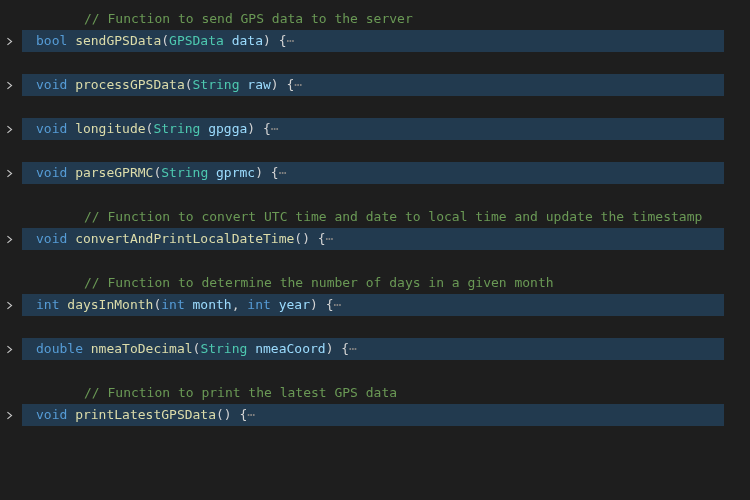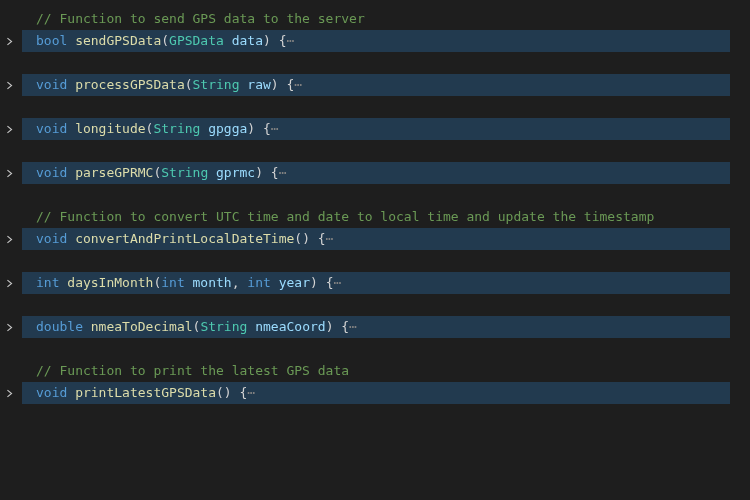--- a/index.html
+++ b/index.html
@@ -37,29 +37,28 @@
     font-size: 12px;
     user-select: none;
   }
   .chev svg {
     width: 11px;
     height: 11px;
     display: block;
   }
   .hl {
     background: #223a4f;
-    padding-right: 6px;
     display: inline-block;
     min-height: 20px;
   }
   .row750 {
     width: 702px;
   }
   
-  .tk-comment { color: #6a9955; }
+  .tk-comment { color: #6a9955; margin-left: 48px; }
   .tk-type    { color: #569cd6; }
   .tk-class   { color: #4ec9b0; }
   .tk-fn      { color: #dcdcaa; }
   .tk-var     { color: #9cdcfe; }
   .tk-punc    { color: #d4d4d4; }
   .tk-fold    { color: #808080; }
   .indent { display:inline-block; width: 14px; }
 </style>
 </head>
 <body>
@@ -80,20 +79,21 @@
     <div class="blank"></div>
     <div class="line"><span class="gutter chev"><svg viewBox="0 0 16 16">
           <path d="M5 3 l6 5 -6 5" fill="none" stroke="#c8c8c8" stroke-width="1.6"></path>
         </svg></span><span class="hl row750"><span class="indent"></span><span class="tk-type">void</span> <span class="tk-fn">parseGPRMC</span><span class="tk-punc">(</span><span class="tk-class">String</span> <span class="tk-var">gprmc</span><span class="tk-punc">)</span> <span class="tk-punc">{</span><span class="tk-fold">⋯</span></span></div>
     <div class="blank"></div>
     <div class="line"><span class="indent"></span><span class="tk-comment">// Function to convert UTC time and date to local time and update the timestamp</span></div>
     <div class="line"><span class="gutter chev"><svg viewBox="0 0 16 16">
           <path d="M5 3 l6 5 -6 5" fill="none" stroke="#c8c8c8" stroke-width="1.6"></path>
         </svg></span><span class="hl row750"><span class="indent"></span><span class="tk-type">void</span> <span class="tk-fn">convertAndPrintLocalDateTime</span><span class="tk-punc">(</span><span class="tk-punc">)</span> <span class="tk-punc">{</span><span class="tk-fold">⋯</span></span></div>
     <div class="blank"></div>
+    <div class="line"><span class="indent"></span><span class="tk-comment">// Function to determine the number of days in a given month</span></div>
     <div class="line"><span class="gutter chev"><svg viewBox="0 0 16 16">
           <path d="M5 3 l6 5 -6 5" fill="none" stroke="#c8c8c8" stroke-width="1.6"></path>
         </svg></span><span class="hl row750"><span class="indent"></span><span class="tk-type">int</span> <span class="tk-fn">daysInMonth</span><span class="tk-punc">(</span><span class="tk-type">int</span> <span class="tk-var">month</span><span class="tk-punc">, </span><span class="tk-type">int</span> <span class="tk-var">year</span><span class="tk-punc">)</span> <span class="tk-punc">{</span><span class="tk-fold">⋯</span></span></div>
     <div class="blank"></div>
     <div class="line"><span class="gutter chev"><svg viewBox="0 0 16 16">
           <path d="M5 3 l6 5 -6 5" fill="none" stroke="#c8c8c8" stroke-width="1.6"></path>
         </svg></span><span class="hl row750"><span class="indent"></span><span class="tk-type">double</span> <span class="tk-fn">nmeaToDecimal</span><span class="tk-punc">(</span><span class="tk-class">String</span> <span class="tk-var">nmeaCoord</span><span class="tk-punc">)</span> <span class="tk-punc">{</span><span class="tk-fold">⋯</span></span></div>
     <div class="blank"></div>
     <div class="line"><span class="indent"></span><span class="tk-comment">// Function to print the latest GPS data</span></div>
     <div class="line"><span class="gutter chev"><svg viewBox="0 0 16 16">

